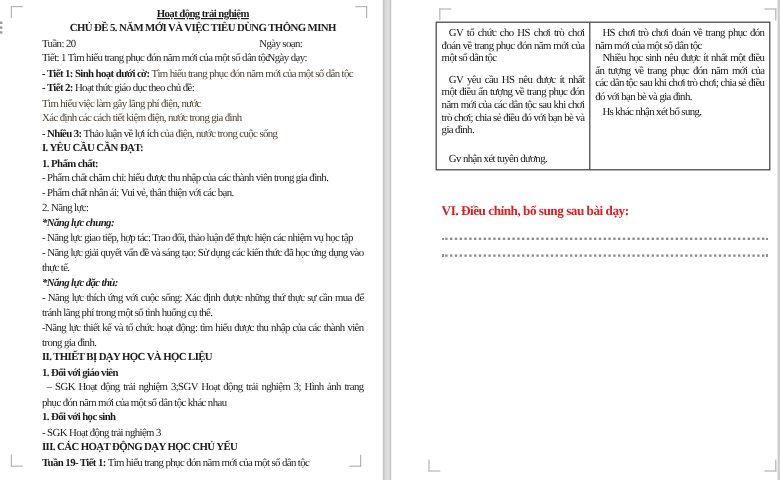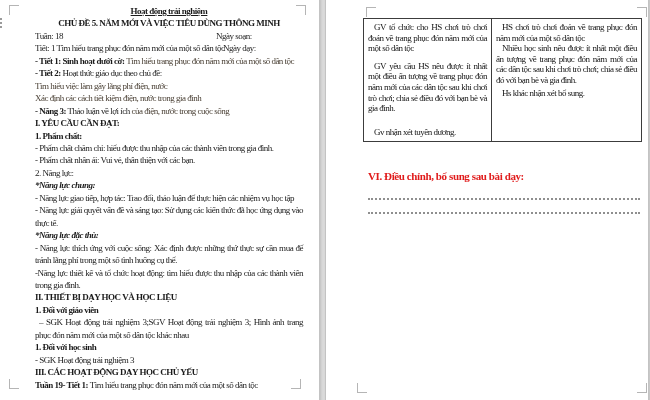--- a/index.html
+++ b/index.html
@@ -88,33 +88,33 @@
       <i></i>
       <i></i>
       <i></i>
     </span>
 
   <div class="lcontent">
     <p class="center"><span class="b u">Hoạt động trải nghiệm</span></p>
     <p class="center"><span class="b">CHỦ ĐỀ 5. NĂM MỚI VÀ VIỆC TIÊU DÙNG THÔNG MINH</span></p>
 
     <p class="meta">
-      <span>Tuần: 18</span>
+      <span>Tuần: 20</span>
       <span class="pos-soan">Ngày soạn:</span>
     </p>
     <p class="meta">
       <span>Tiết: 1 Tìm hiểu trang phục đón năm mới của một số dân tộc</span>
       <span class="pos-day">Ngày dạy:</span>
     </p>
 
     <p><span class="b">- Tiết 1: Sinh hoạt dưới cờ:</span><span class="muted"> Tìm hiểu trang phục đón năm mới của một số dân tộc</span></p>
     <p><span class="b">- Tiết 2:</span><span> Hoạt thức giáo dục theo chủ đề:</span></p>
     <p class="ind6 muted">Tìm hiểu việc làm gây lãng phí điện, nước</p>
     <p class="ind6 muted">Xác định các cách tiết kiệm điện, nước trong gia đình</p>
-    <p><span class="b">- Năng 3:</span><span> Thảo luận về lợi ích</span><span class="muted"> của điện, nước trong cuộc sống</span></p>
+    <p><span class="b">- Nhiều 3:</span><span> Thảo luận về lợi ích</span><span class="muted"> của điện, nước trong cuộc sống</span></p>
 
     <p><span class="b">I. YÊU CẦU CẦN ĐẠT:</span></p>
     <p><span class="b">1. Phẩm chất:</span></p>
     <p>- Phẩm chất chăm chỉ: hiểu được thu nhập của các thành viên trong gia đình.</p>
     <p>- Phẩm chất nhân ái: Vui vẻ, thân thiện với các bạn.</p>
     <p>2. Năng lực:</p>
     <p><span class="bi">*Năng lực chung:</span></p>
     <p>- Năng lực giao tiếp, hợp tác: Trao đổi, thảo luận để thực hiện các nhiệm vụ học tập</p>
     <p>- Năng lực giải quyết vấn đề và sáng tạo: Sử dụng các kiến thức đã học ứng dụng vào thực tế.</p>
     <p><span class="bi">*Năng lực đặc thù:</span></p>

